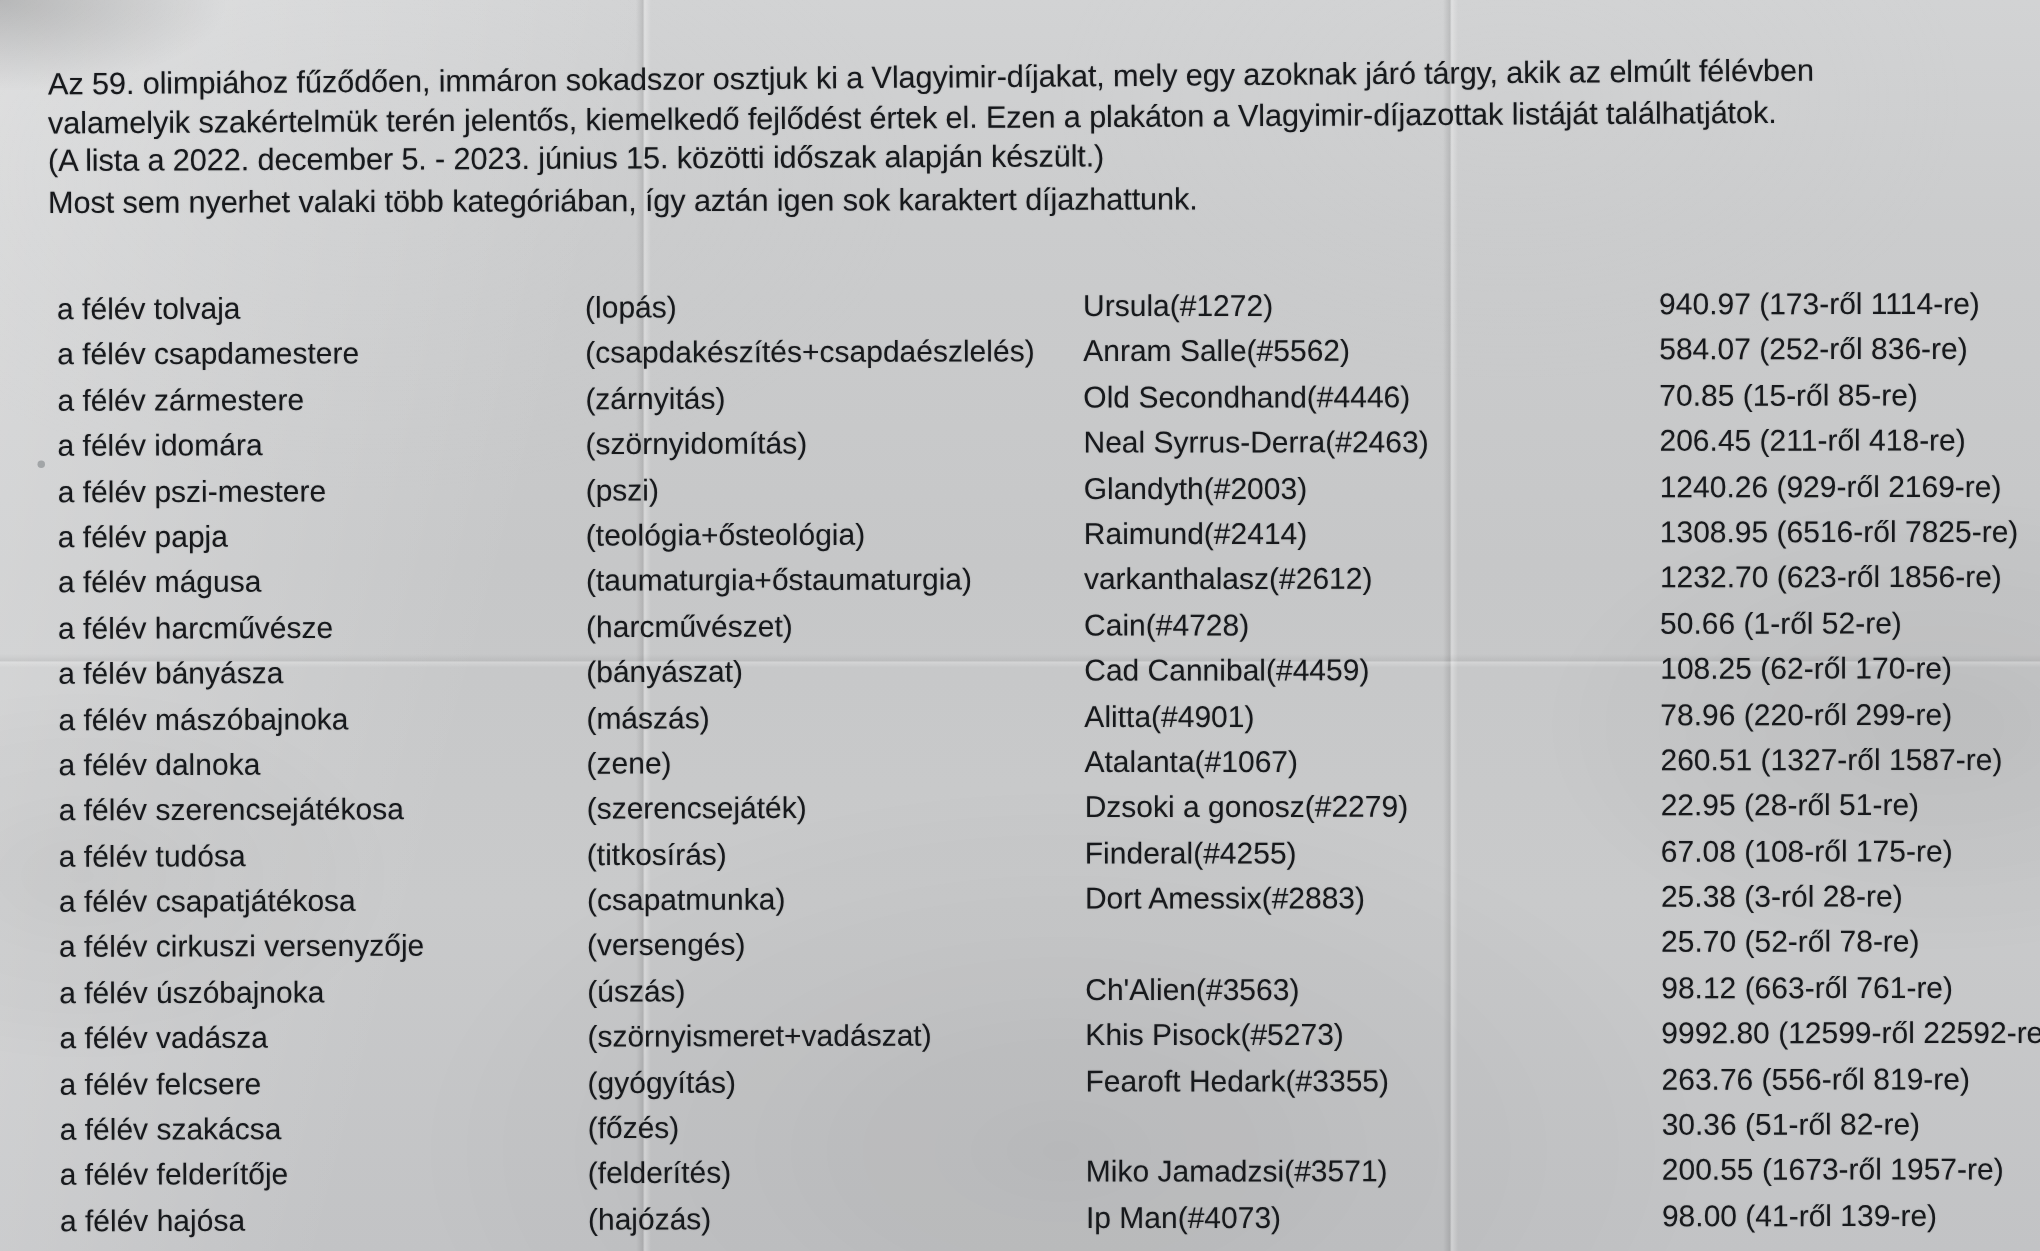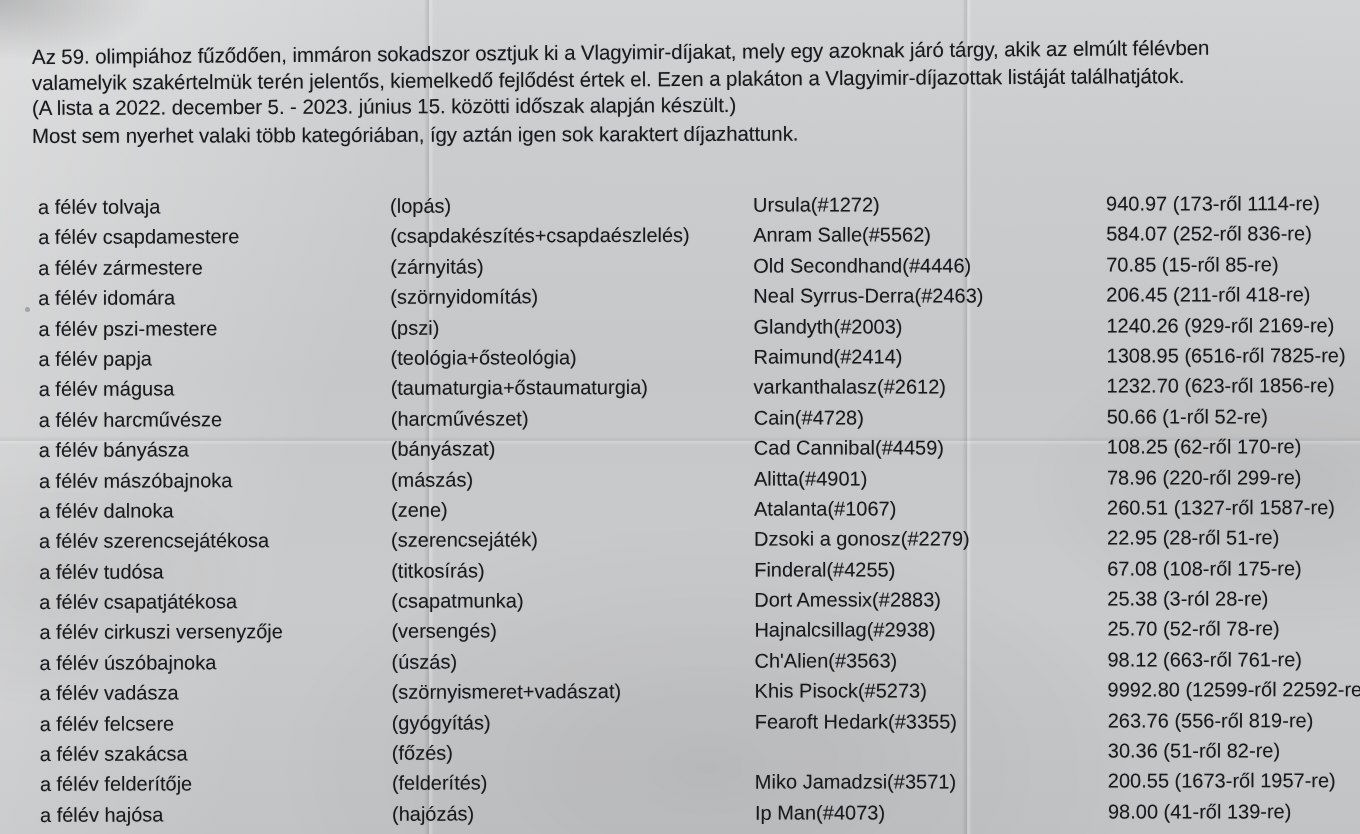--- a/index.html
+++ b/index.html
@@ -113,21 +113,21 @@
     position: relative;
     height: 30.4px;
     font-size: 20px;
     line-height: 30.4px;
     white-space: nowrap;
     color: #17191c;
     text-shadow: 0 0 1px rgba(40,44,48,0.30);
   }
   .c-title  { position: absolute; left: 38px;   width: 350px; }
   .c-skill  { position: absolute; left: 390px;  width: 360px; }
-  .c-who    { position: absolute; left: 753px;  width: 300px; }
+  .c-who    { position: absolute; left: 722px;  width: 300px; }
   .c-score  { position: absolute; left: 1106px; width: 300px; }
 
   
   #awards { transform: rotate(-0.18deg); transform-origin: 0 0; }
   .c-who, .c-score { transform: rotate(0.12deg); transform-origin: left center; }
 </style>
 </head>
 <body>
 
 <div id="paper">
@@ -226,21 +226,20 @@
       </div>
       <div class="row">
         <div class="c-title">a félév csapatjátékosa</div>
         <div class="c-skill">(csapatmunka)</div>
         <div class="c-who">Dort Amessix(#2883)</div>
         <div class="c-score">25.38 (3-ról 28-re)</div>
       </div>
       <div class="row">
         <div class="c-title">a félév cirkuszi versenyzője</div>
         <div class="c-skill">(versengés)</div>
-        <div class="c-who">Hajnalcsillag(#2938)</div>
         <div class="c-score">25.70 (52-ről 78-re)</div>
       </div>
       <div class="row">
         <div class="c-title">a félév úszóbajnoka</div>
         <div class="c-skill">(úszás)</div>
         <div class="c-who">Ch'Alien(#3563)</div>
         <div class="c-score">98.12 (663-ről 761-re)</div>
       </div>
       <div class="row">
         <div class="c-title">a félév vadásza</div>

